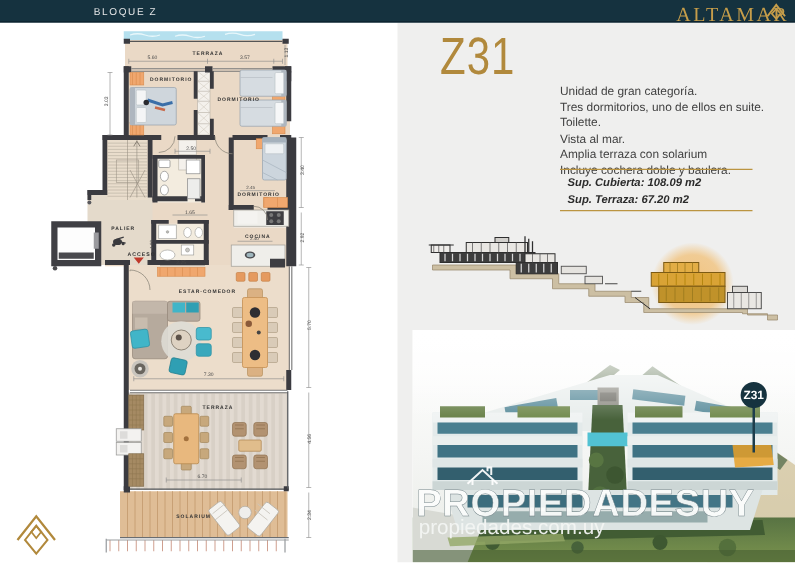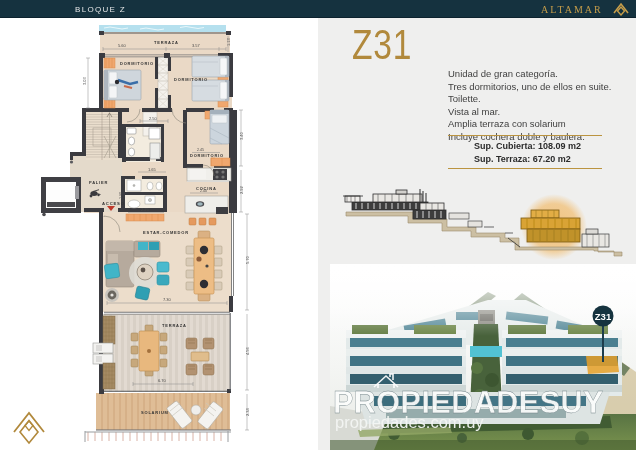--- a/index.html
+++ b/index.html
@@ -11,41 +11,41 @@
 </style>
 </head>
 <body>
 
 <div id="right"></div>
 
 <div id="hdr"></div>
 
 <div style="position:absolute;left:47px;top:4.5px;color:#e3e5e6;font-size:8px;letter-spacing:1.3px;margin-left:28px;">BLOQUE Z</div>
 
-<div style="position:absolute;left:541px;top:3.5px;color:#c59d4a;font-size:10px;letter-spacing:2px;font-family:'Liberation Serif',serif;">ALTAMAR</div>
+<div style="position:absolute;left:541px;top:3.5px;color:#c59d4a;font-size:16px;letter-spacing:2px;font-family:'Liberation Serif',serif;">ALTAMAR</div>
 
 <svg style="position:absolute;left:612px;top:2px" width="18" height="14" viewBox="0 0 18 14">
 <path d="M2 11 L9 2 L16 11" fill="none" stroke="#c59d4a" stroke-width="1.6"></path>
 <path d="M5.5 9 L9 5 L12.5 9 L9 13 Z" fill="none" stroke="#c59d4a" stroke-width="1.4"></path>
 </svg>
 
 <div style="position:absolute;left:352px;top:21px;color:#b1893c;font-size:42px;letter-spacing:1px;transform:scaleX(0.8);transform-origin:0 0;">Z31</div>
 
 <div style="position:absolute;left:448px;top:68px;color:#3f3f3f;font-size:9.5px;line-height:12.5px;">
 Unidad de gran categoría.<br>
 Tres dormitorios, uno de ellos en suite.<br>
 Toilette.<br>
 Vista al mar.<br>
 Amplia terraza con solarium<br>
 Incluye cochera doble y baulera.
 </div>
 
 <div style="position:absolute;left:448px;top:135px;width:154px;height:1px;background:#bb9440;"></div>
 
-<div style="position:absolute;left:474px;top:140px;color:#2b2b2b;font-size:9px;line-height:13px;font-weight:bold;">
+<div style="position:absolute;left:454px;top:140px;color:#2b2b2b;font-size:9px;line-height:13px;font-weight:bold;font-style:italic;">
 Sup. Cubierta: 108.09 m2<br>
 Sup. Terraza: 67.20 m2
 </div>
 
 <div style="position:absolute;left:448px;top:168px;width:154px;height:1px;background:#bb9440;"></div>
 
 <svg class="plan" viewBox="0 0 636 450">
 <defs>
       <radialGradient id="glow">
         <stop offset="0" stop-color="#f2a83a" stop-opacity="0.62"></stop>

